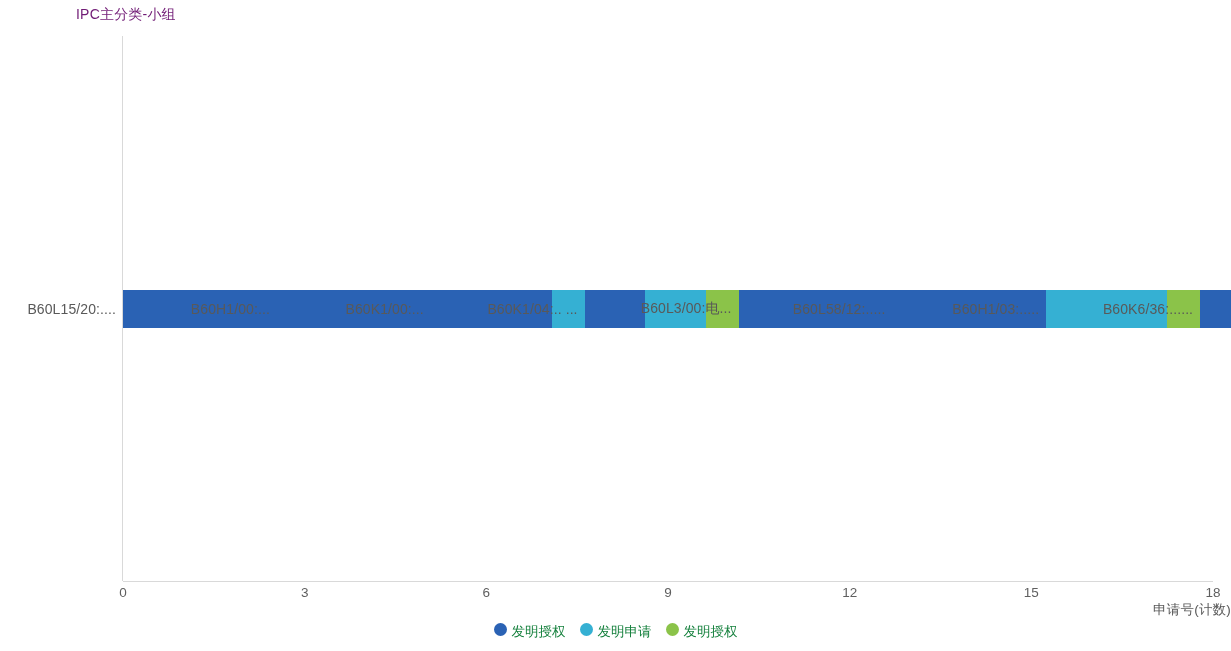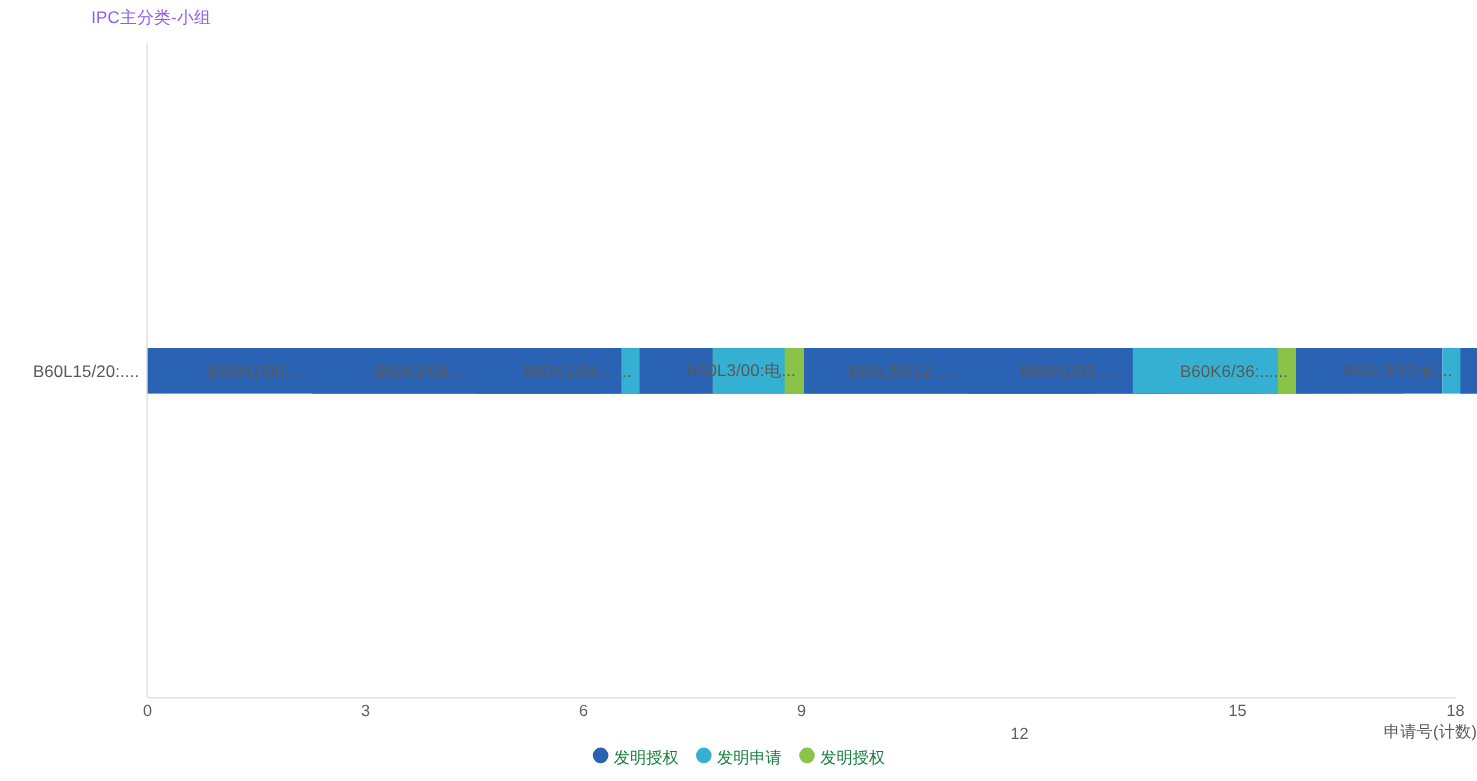--- a/index.html
+++ b/index.html
@@ -21,21 +21,21 @@
     height: 651px;
     box-sizing: border-box;
   }
 
   
   .group-title {
     position: absolute;
     left: 76px;
     top: 6px;
     font-size: 14px;
-    color: #8b5cf6;
+    color: #701a75;
     letter-spacing: 0.2px;
     white-space: nowrap;
   }
 
   
   .plot-area {
     position: absolute;
     left: 0px;
     top: 36px;
     width: 1231px;
@@ -242,39 +242,31 @@
         </div>
         <div class="row">
           <div class="row-label">B60K6/36:......</div>
           <div class="row-track">
             <div class="bar">
               <div class="seg" style="width: 121.111px; background: rgb(42, 98, 180);"></div>
               <div class="seg" style="width: 60.5556px; background: rgb(53, 176, 211);"></div>
             </div>
           </div>
         </div>
-        <div class="row">
-          <div class="row-label">B60L3/12:记...</div>
-          <div class="row-track">
-            <div class="bar">
-              <div class="seg" style="width: 181.667px; background: rgb(42, 98, 180);"></div>
-            </div>
-          </div>
-        </div>
       </div>
   </div>
 
   <div class="axis-line"></div>
 
   <div class="x-ticks" id="x-ticks">
       <div class="x-tick" style="left: 123px;">0</div>
       <div class="x-tick" style="left: 304.667px;">3</div>
       <div class="x-tick" style="left: 486.333px;">6</div>
       <div class="x-tick" style="left: 668px;">9</div>
-      <div class="x-tick" style="left: 849.667px; margin-top: 19px;">12</div>
+      <div class="x-tick" style="left: 849.667px;">12</div>
       <div class="x-tick" style="left: 1031.33px;">15</div>
       <div class="x-tick" style="left: 1213px;">18</div>
     </div>
 
   <div class="x-axis-title">申请号(计数)</div>
 
   <div class="legend" id="legend">
       <div class="legend-item">
         <span class="legend-swatch" style="background: rgb(42, 98, 180);"></span>
         <span>发明授权</span>

